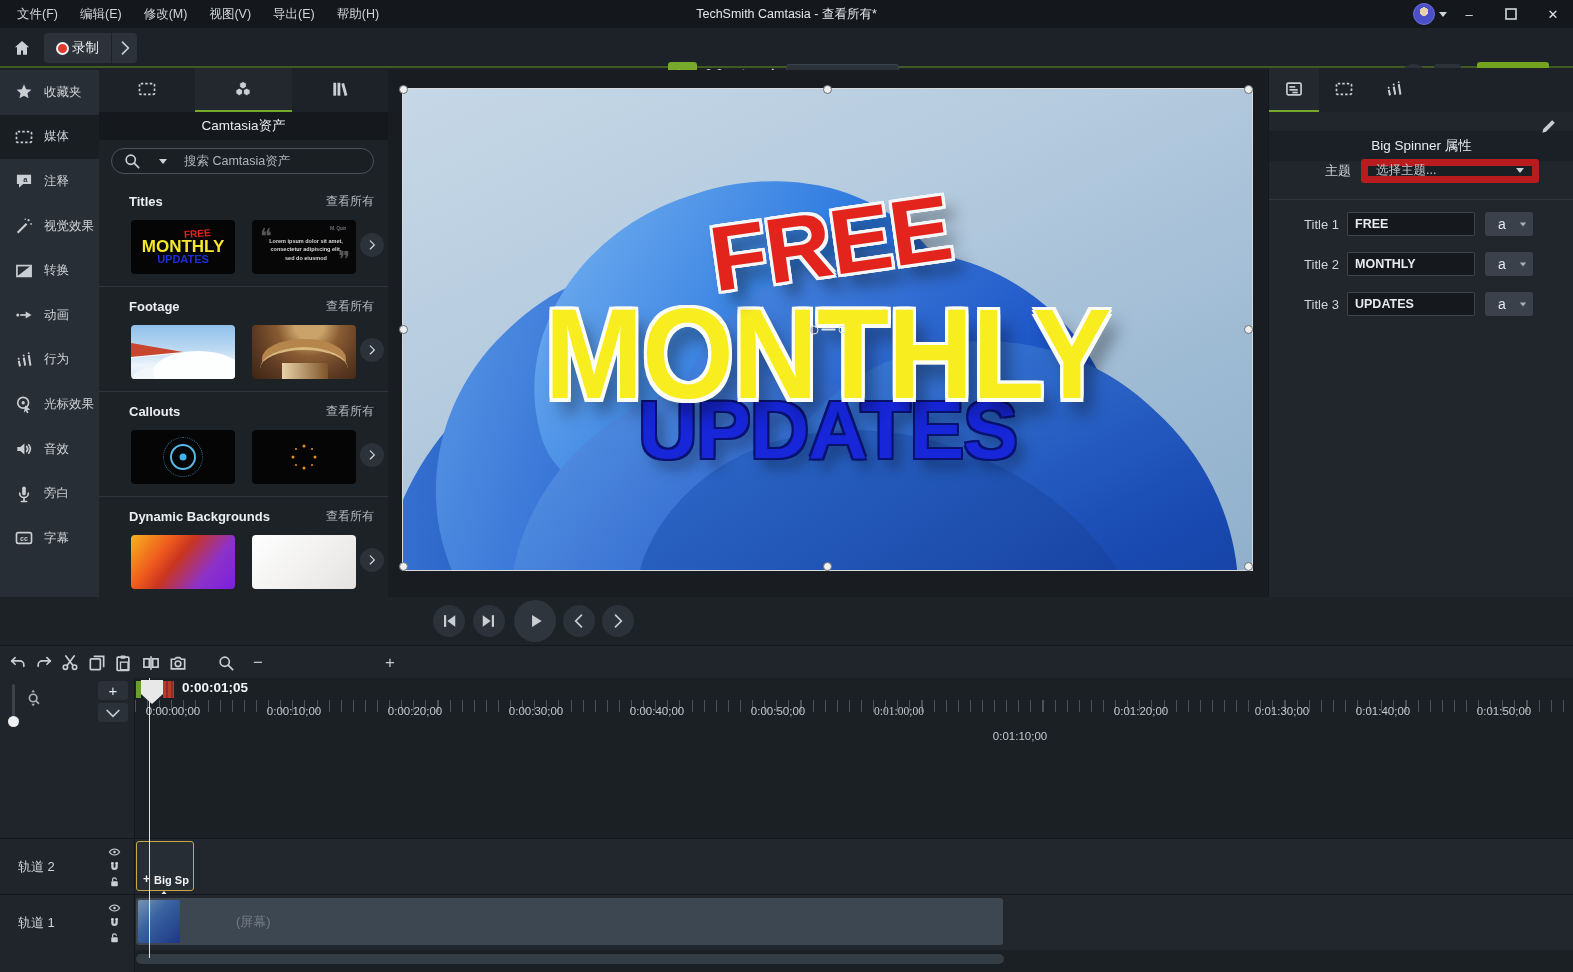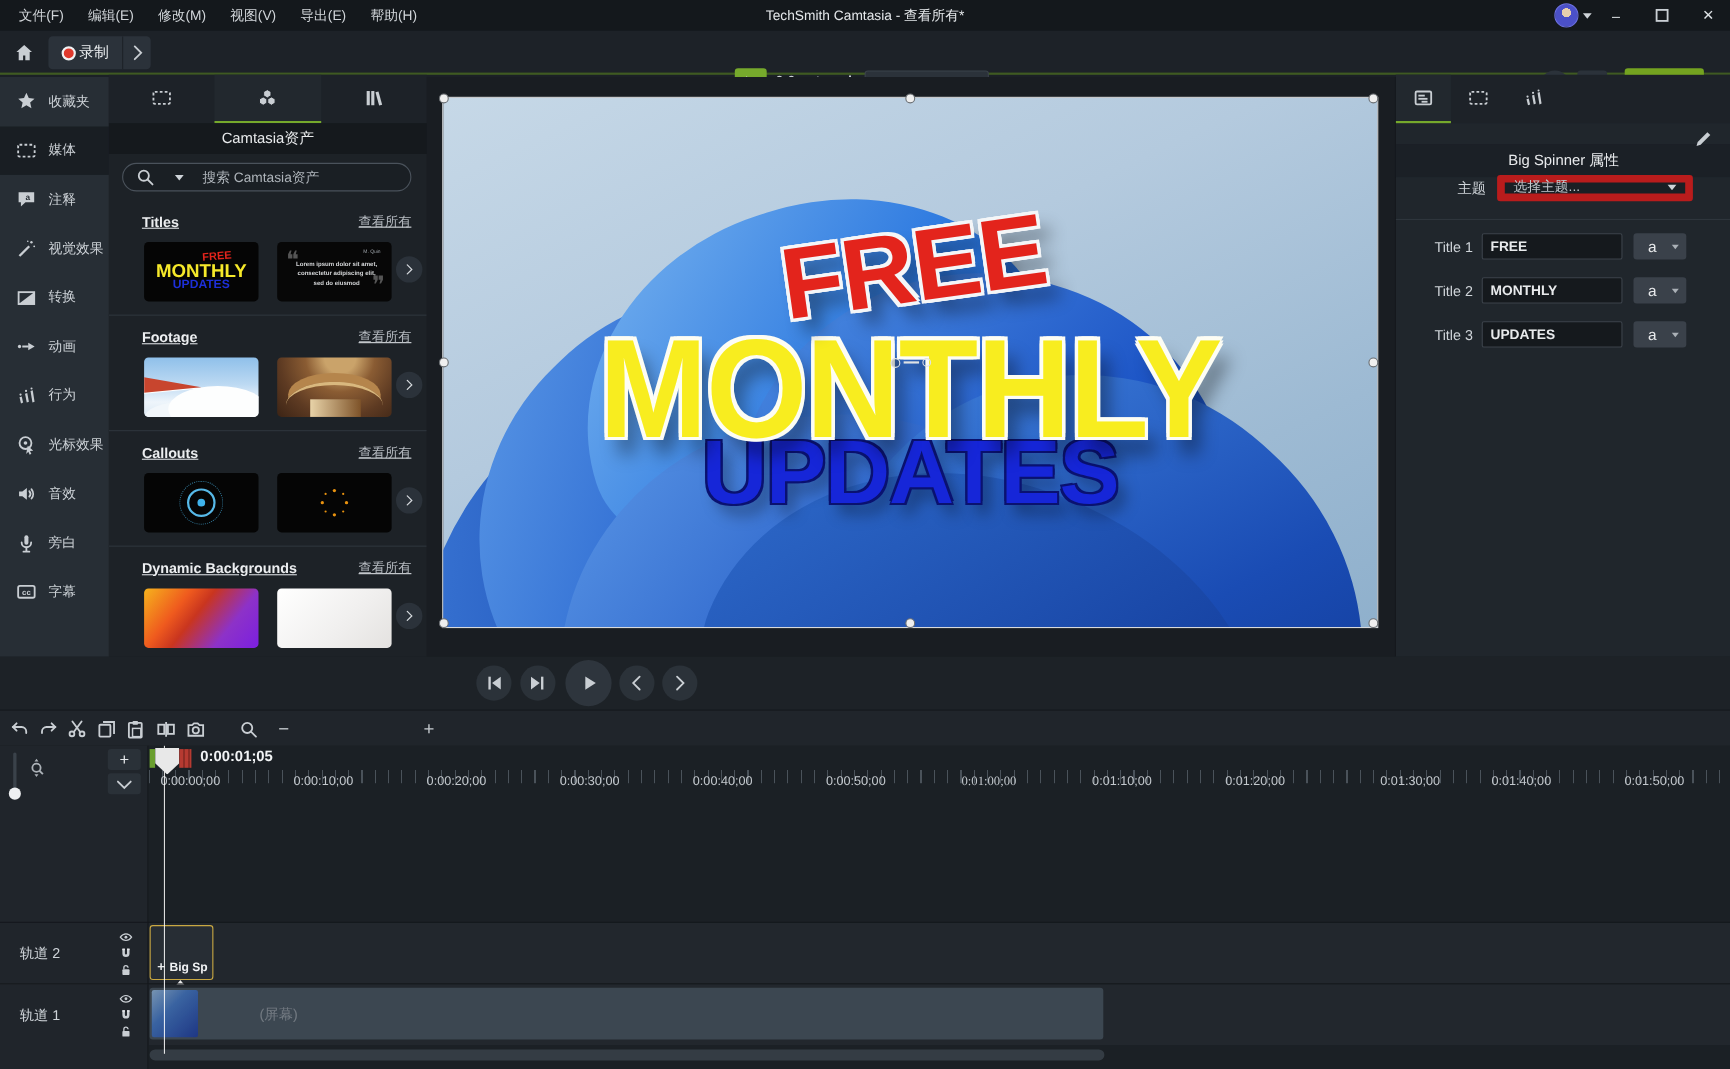--- a/index.html
+++ b/index.html
@@ -56,21 +56,21 @@
   .panel-tabs{position:absolute;left:0;top:-2px;width:289px;height:44px;display:flex;background:#1d2228;}
   .panel-tab{flex:1;display:flex;align-items:center;justify-content:center;border-bottom:2px solid transparent;}
   .panel-tab.sel{background:#22282e;border-bottom-color:#76a92c;}
   .panel-title{position:absolute;left:0;top:42px;width:289px;height:28px;background:#15191d;
                display:flex;align-items:center;justify-content:center;font-size:13.5px;color:#e8eaec;}
   .search-box{position:absolute;left:12px;top:78px;width:263px;height:26px;border:1px solid #4a525b;border-radius:13px;
               background:#1a1f24;display:flex;align-items:center;gap:17px;padding:0 10px;}
   .search-box .ph{font-size:12.5px;color:#aeb4ba;}
   .sections{position:absolute;left:0;top:112px;width:289px;height:415px;overflow:hidden;}
   .section{position:relative;border-bottom:1px solid #2e353c;padding:8px 0 12px 0;}
-  .sec-head{display:flex;align-items:center;padding:0 14px 0 30px;height:22px;text-decoration:underline;}
+  .sec-head{display:flex;align-items:center;padding:0 14px 0 30px;height:22px;}
   .sec-name{font-weight:bold;font-size:13px;color:#eceef0;}
   .sec-all{margin-left:auto;font-size:12px;color:#b7bcc2;}
   .thumb-row{display:flex;gap:17px;padding:8px 0 0 32px;align-items:center;position:relative;}
   .thumb{width:104px;height:54px;border-radius:4px;overflow:hidden;position:relative;flex:0 0 auto;}
   .sec-chev{position:absolute;right:4px;top:50%;transform:translateY(-42%);width:24px;height:24px;border-radius:50%;
             background:#2b323a;display:flex;align-items:center;justify-content:center;}
   
   .th-title-free{background:#050505;display:flex;flex-direction:column;align-items:center;justify-content:center;line-height:1;}
   .th-title-free .l1{color:#e3241c;font-weight:900;font-size:10px;margin-bottom:-2px;transform:rotate(-4deg) translateX(14px);}
   .th-title-free .l2{color:#f6e92a;font-weight:900;font-size:17px;letter-spacing:0;}
@@ -779,21 +779,21 @@
     <div class="ruler">
       <div class="ruler-ticks"></div>
       <div id="rulerLabels">
           <div class="ruler-label" style="left: 38px;">0:00:00;00</div>
           <div class="ruler-label" style="left: 159px;">0:00:10;00</div>
           <div class="ruler-label" style="left: 280px;">0:00:20;00</div>
           <div class="ruler-label" style="left: 401px;">0:00:30;00</div>
           <div class="ruler-label" style="left: 522px;">0:00:40;00</div>
           <div class="ruler-label" style="left: 643px;">0:00:50;00</div>
           <div class="ruler-label" style="left: 764px; font-family: Liberation Serif, serif;">0:01:00;00</div>
-          <div class="ruler-label" style="left: 885px;">0:01:10;00</div>
+          <div class="ruler-label" style="left: 885px; margin-top: 25px;">0:01:10;00</div>
           <div class="ruler-label" style="left: 1006px;">0:01:20;00</div>
           <div class="ruler-label" style="left: 1127px; margin-left: 20px;">0:01:30;00</div>
           <div class="ruler-label" style="left: 1248px;">0:01:40;00</div>
           <div class="ruler-label" style="left: 1369px;">0:01:50;00</div>
         </div>
       <div class="playhead-flag">
         <span class="ph-green"></span>
         <span class="ph-flag"></span>
         <span class="ph-red"></span>
         <span class="ph-time">0:00:01;05</span>

